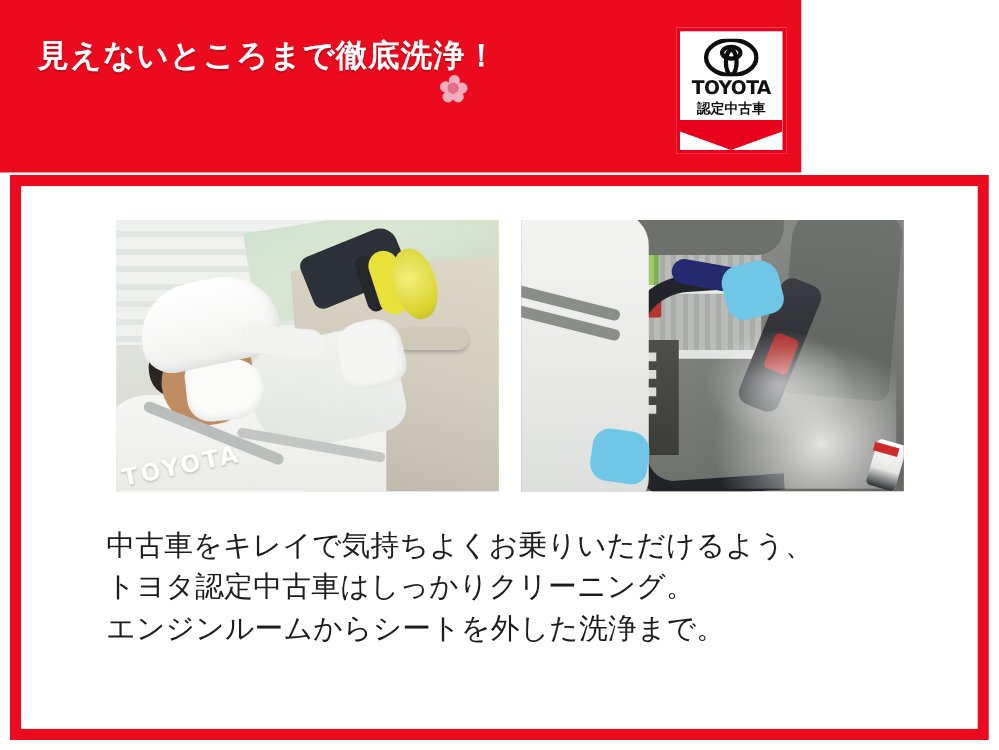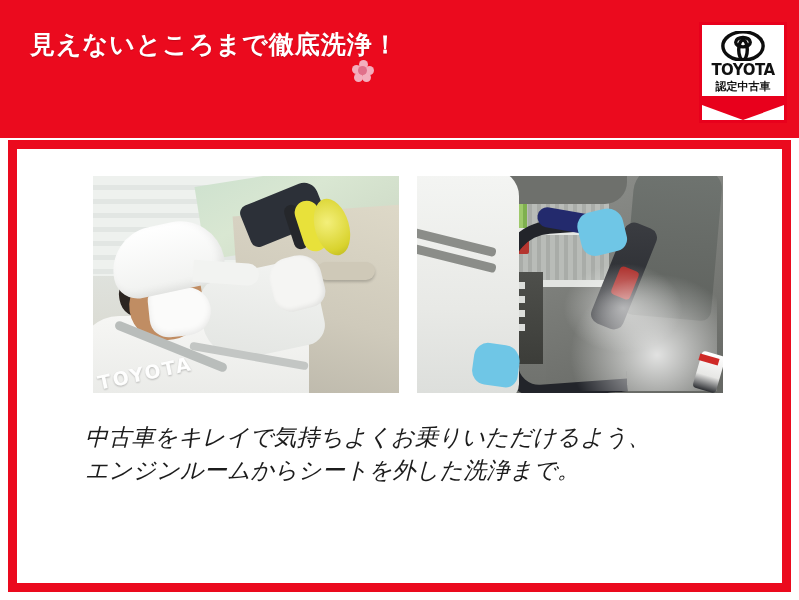--- a/index.html
+++ b/index.html
@@ -7,21 +7,21 @@
     width:799px;height:600px;overflow:hidden;
     font-family:"DejaVu Sans","Liberation Sans",sans-serif;
   }
   .banner{
     position:relative;width:799px;height:600px;
     background:#ffffff;box-sizing:border-box;
   }
 
   
   .header{
-    position:absolute;left:0;top:0;width:799px;height:138px;
+    position:absolute;left:0;top:0;width:641px;height:138px;
     background:#eb0a1e;overflow:hidden;
   }
   .headline{
     position:absolute;left:30px;top:28px;
     color:#ffffff;font-size:25px;font-weight:bold;
     letter-spacing:1px;white-space:nowrap;
     text-shadow:0 1px 1px rgba(0,0,0,.18);
   }
 
   .logoline{
@@ -327,21 +327,21 @@
     position:absolute;right:4px;bottom:30px;width:20px;height:7px;
     background:#cf2a27;transform:rotate(16deg);
   }
 
   
   .caption{
     position:absolute;left:68px;top:272px;width:660px;
     color:#1c1c1c;font-size:23px;line-height:33px;font-weight:500;
     letter-spacing:0.2px;
   }
-  .caption .ln{display:block;white-space:nowrap;font-style:italic;}
+  .caption .ln{display:block;white-space:nowrap;}
 </style>
 </head>
 <body>
 
 <div class="banner">
 
   <div class="header">
 
     <div class="headline">見えないところまで徹底洗浄！</div>
 
@@ -425,19 +425,20 @@
           <span class="steam1"></span>
           <span class="steam2"></span>
           <span class="nozB"></span>
           <span class="nozRed"></span>
         </div>
 
       </div>
 
       <div class="caption">
         <span class="ln">中古車をキレイで気持ちよくお乗りいただけるよう、</span>
+        <span class="ln">トヨタ認定中古車はしっかりクリーニング。</span>
         <span class="ln">エンジンルームからシートを外した洗浄まで。</span>
       </div>
 
     </div>
   </div>
 
 </div>
 
 </body></html>

